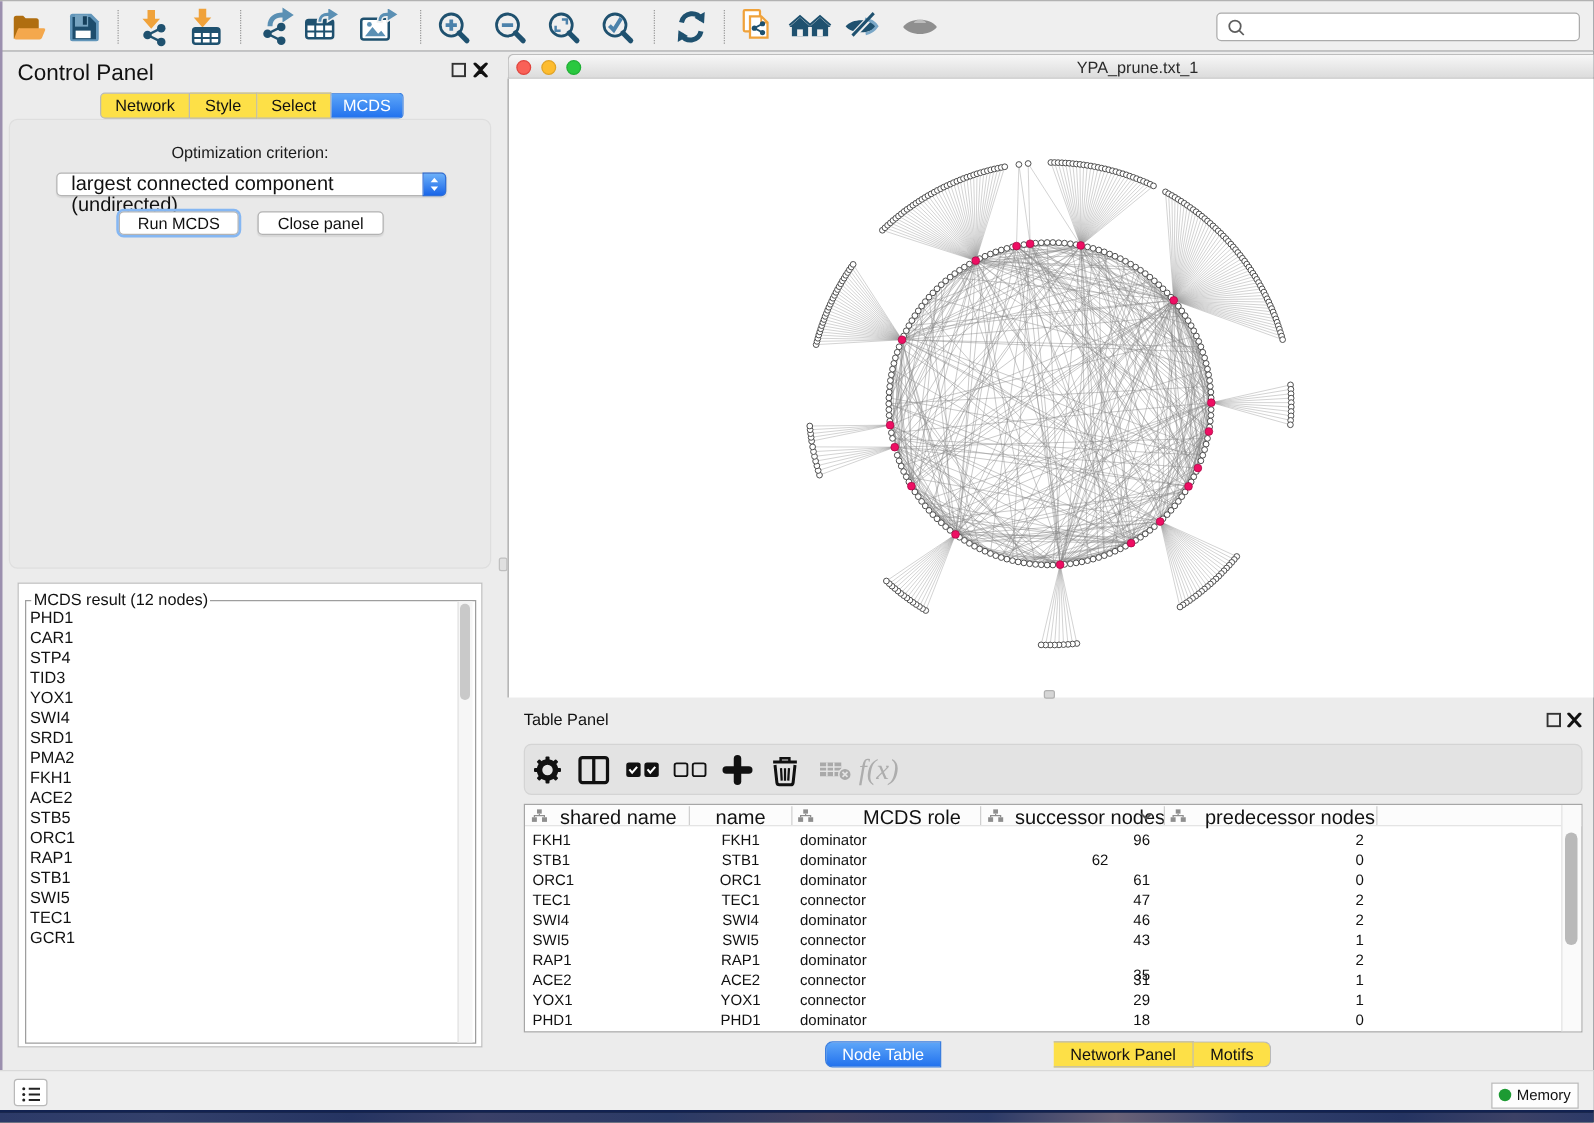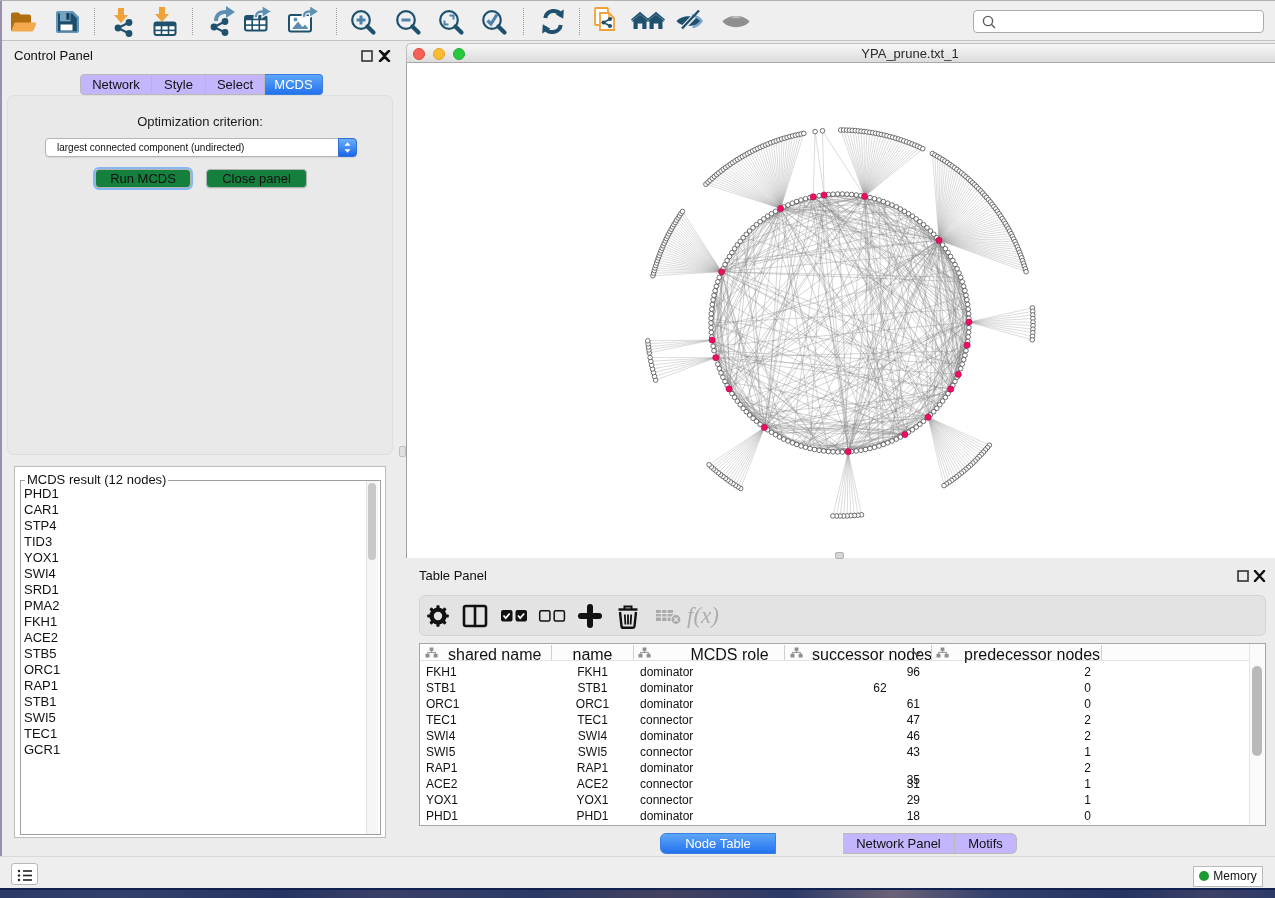--- a/index.html
+++ b/index.html
@@ -9,35 +9,35 @@
 .abs { position:absolute; }
 
 #toolbar { left:0; top:0; width:1275px; height:41px; background:#efefef;
   border-top:1px solid #b2b2b2; border-bottom:1px solid #c2c2c2; }
 .tsep { position:absolute; top:7px; height:27px; width:0; border-left:1px dotted #9a9a9a; }
 .ticon { position:absolute; top:0; }
 
 #main { left:0; top:41px; width:1275px; height:847px; background:#ececec; }
 #leftedge { left:0; top:1px; width:2px; height:887px; background:#9b8fae; }
 
-#cp-title { left:14px; top:48px; font-size:13px; color:#111; }
+#cp-title { left:14px; top:48px; font-size:18px; color:#111; }
 .winbtn { position:absolute; }
 #cp-tabs { position:absolute; left:80px; top:74px; height:21px; }
 .seg { position:absolute; top:0; height:21px; font-size:13px; color:#111;
-  background:#c4b5fd; border:1px solid #b9b9b9; text-align:center; line-height:19px; }
+  background:#fde047; border:1px solid #b9b9b9; text-align:center; line-height:19px; }
 .seg.sel { background:linear-gradient(#5ea6f8,#2272ee); color:#fff; border-color:#3a7edf; }
 #cp-content { left:7px; top:95px; width:386px; height:360px; background:#e9e9e9;
   border:1px solid #dedede; border-radius:7px; }
 #optlabel { left:0px; top:114px; width:400px; text-align:center; font-size:13px; color:#1a1a1a; }
 #combo { left:45px; top:138px; width:312px; height:19px; background:#fff;
-  border:1px solid #b5b5b5; border-radius:4px; font-size:10px; color:#111; line-height:17px;
+  border:1px solid #b5b5b5; border-radius:4px; font-size:16px; color:#111; line-height:17px;
   padding-left:11px; box-shadow:0 1px 1px rgba(0,0,0,0.08); }
 #combo-cap { left:338px; top:138px; width:19px; height:19px; border-radius:0 4px 4px 0;
   background:linear-gradient(#6cb0f9,#1a66e8); border:1px solid #2f6fd8; }
-.btn { position:absolute; height:19px; background:#15803d; border:1px solid #b3b3b3;
+.btn { position:absolute; height:19px; background:#ffffff; border:1px solid #b3b3b3;
   border-radius:4px; font-size:13px; color:#111; text-align:center; line-height:17px;
   box-shadow:0 1px 1px rgba(0,0,0,0.08); }
 #runbtn { left:95px; top:169px; width:96px; outline:2px solid #85b7f3; outline-offset:0px; }
 #closebtn { left:206px; top:169px; width:101px; }
 #mcds-panel { left:14px; top:466px; width:372px; height:372px; background:#fff; border:1px solid #bdbdbd; }
 #mcds-fs { left:20px; top:480px; width:361px; height:355px; border:1px solid #9e9e9e; }
 #mcds-legend { left:25px; top:472px; background:#fff; padding:0 2px; font-size:13px; color:#111; }
 #mcds-list { left:24px; top:486px; font-size:13px; color:#111; line-height:16px; }
 #mcds-sb { left:366px; top:481px; width:12px; height:353px; background:#f6f6f6; border-left:1px solid #e2e2e2; }
 #mcds-thumb { left:368px; top:483px; width:8px; height:77px; background:#c9c9c9; border-radius:4px; }
@@ -828,21 +828,21 @@
 <div class="cell" style="left:840px;top:792px;width:80px;text-align:right;">29</div>
 <div class="cell" style="left:1011px;top:792px;width:80px;text-align:right;">1</div>
 <div class="cell" style="left:426px;top:808px;">PHD1</div>
 <div class="cell" style="left:552px;top:808px;width:81px;text-align:center;">PHD1</div>
 <div class="cell" style="left:640px;top:808px;">dominator</div>
 <div class="cell" style="left:840px;top:808px;width:80px;text-align:right;">18</div>
 <div class="cell" style="left:1011px;top:808px;width:80px;text-align:right;">0</div>
 <div class="abs" id="tbl-sb"></div>
 <div class="abs" id="tbl-thumb"></div>
 <div id="tp-tabs">
-  <div class="seg sel" style="left:0;width:116px;border-radius:6px 0 0 6px;">Node Table</div>
+  <div class="seg sel" style="left:0;width:93px;border-radius:6px 0 0 6px;">Node Table</div>
   <div class="seg" style="left:93px;width:90px;border-left:none;margin-top:26px;">Edge Table</div>
   <div class="seg" style="left:183px;width:112px;border-left:none;">Network Panel</div>
   <div class="seg" style="left:295px;width:62px;border-left:none;border-radius:0 6px 6px 0;">Motifs</div>
 </div>
 
 <div class="abs" id="statusbar"></div>
 <div class="abs" id="listbtn">
     <svg width="25" height="20" style="margin:3px auto 0 4px">
       <g stroke="#222" stroke-width="1.6">
         <circle cx="3" cy="4" r="1.2" fill="#222" stroke="none"></circle>

